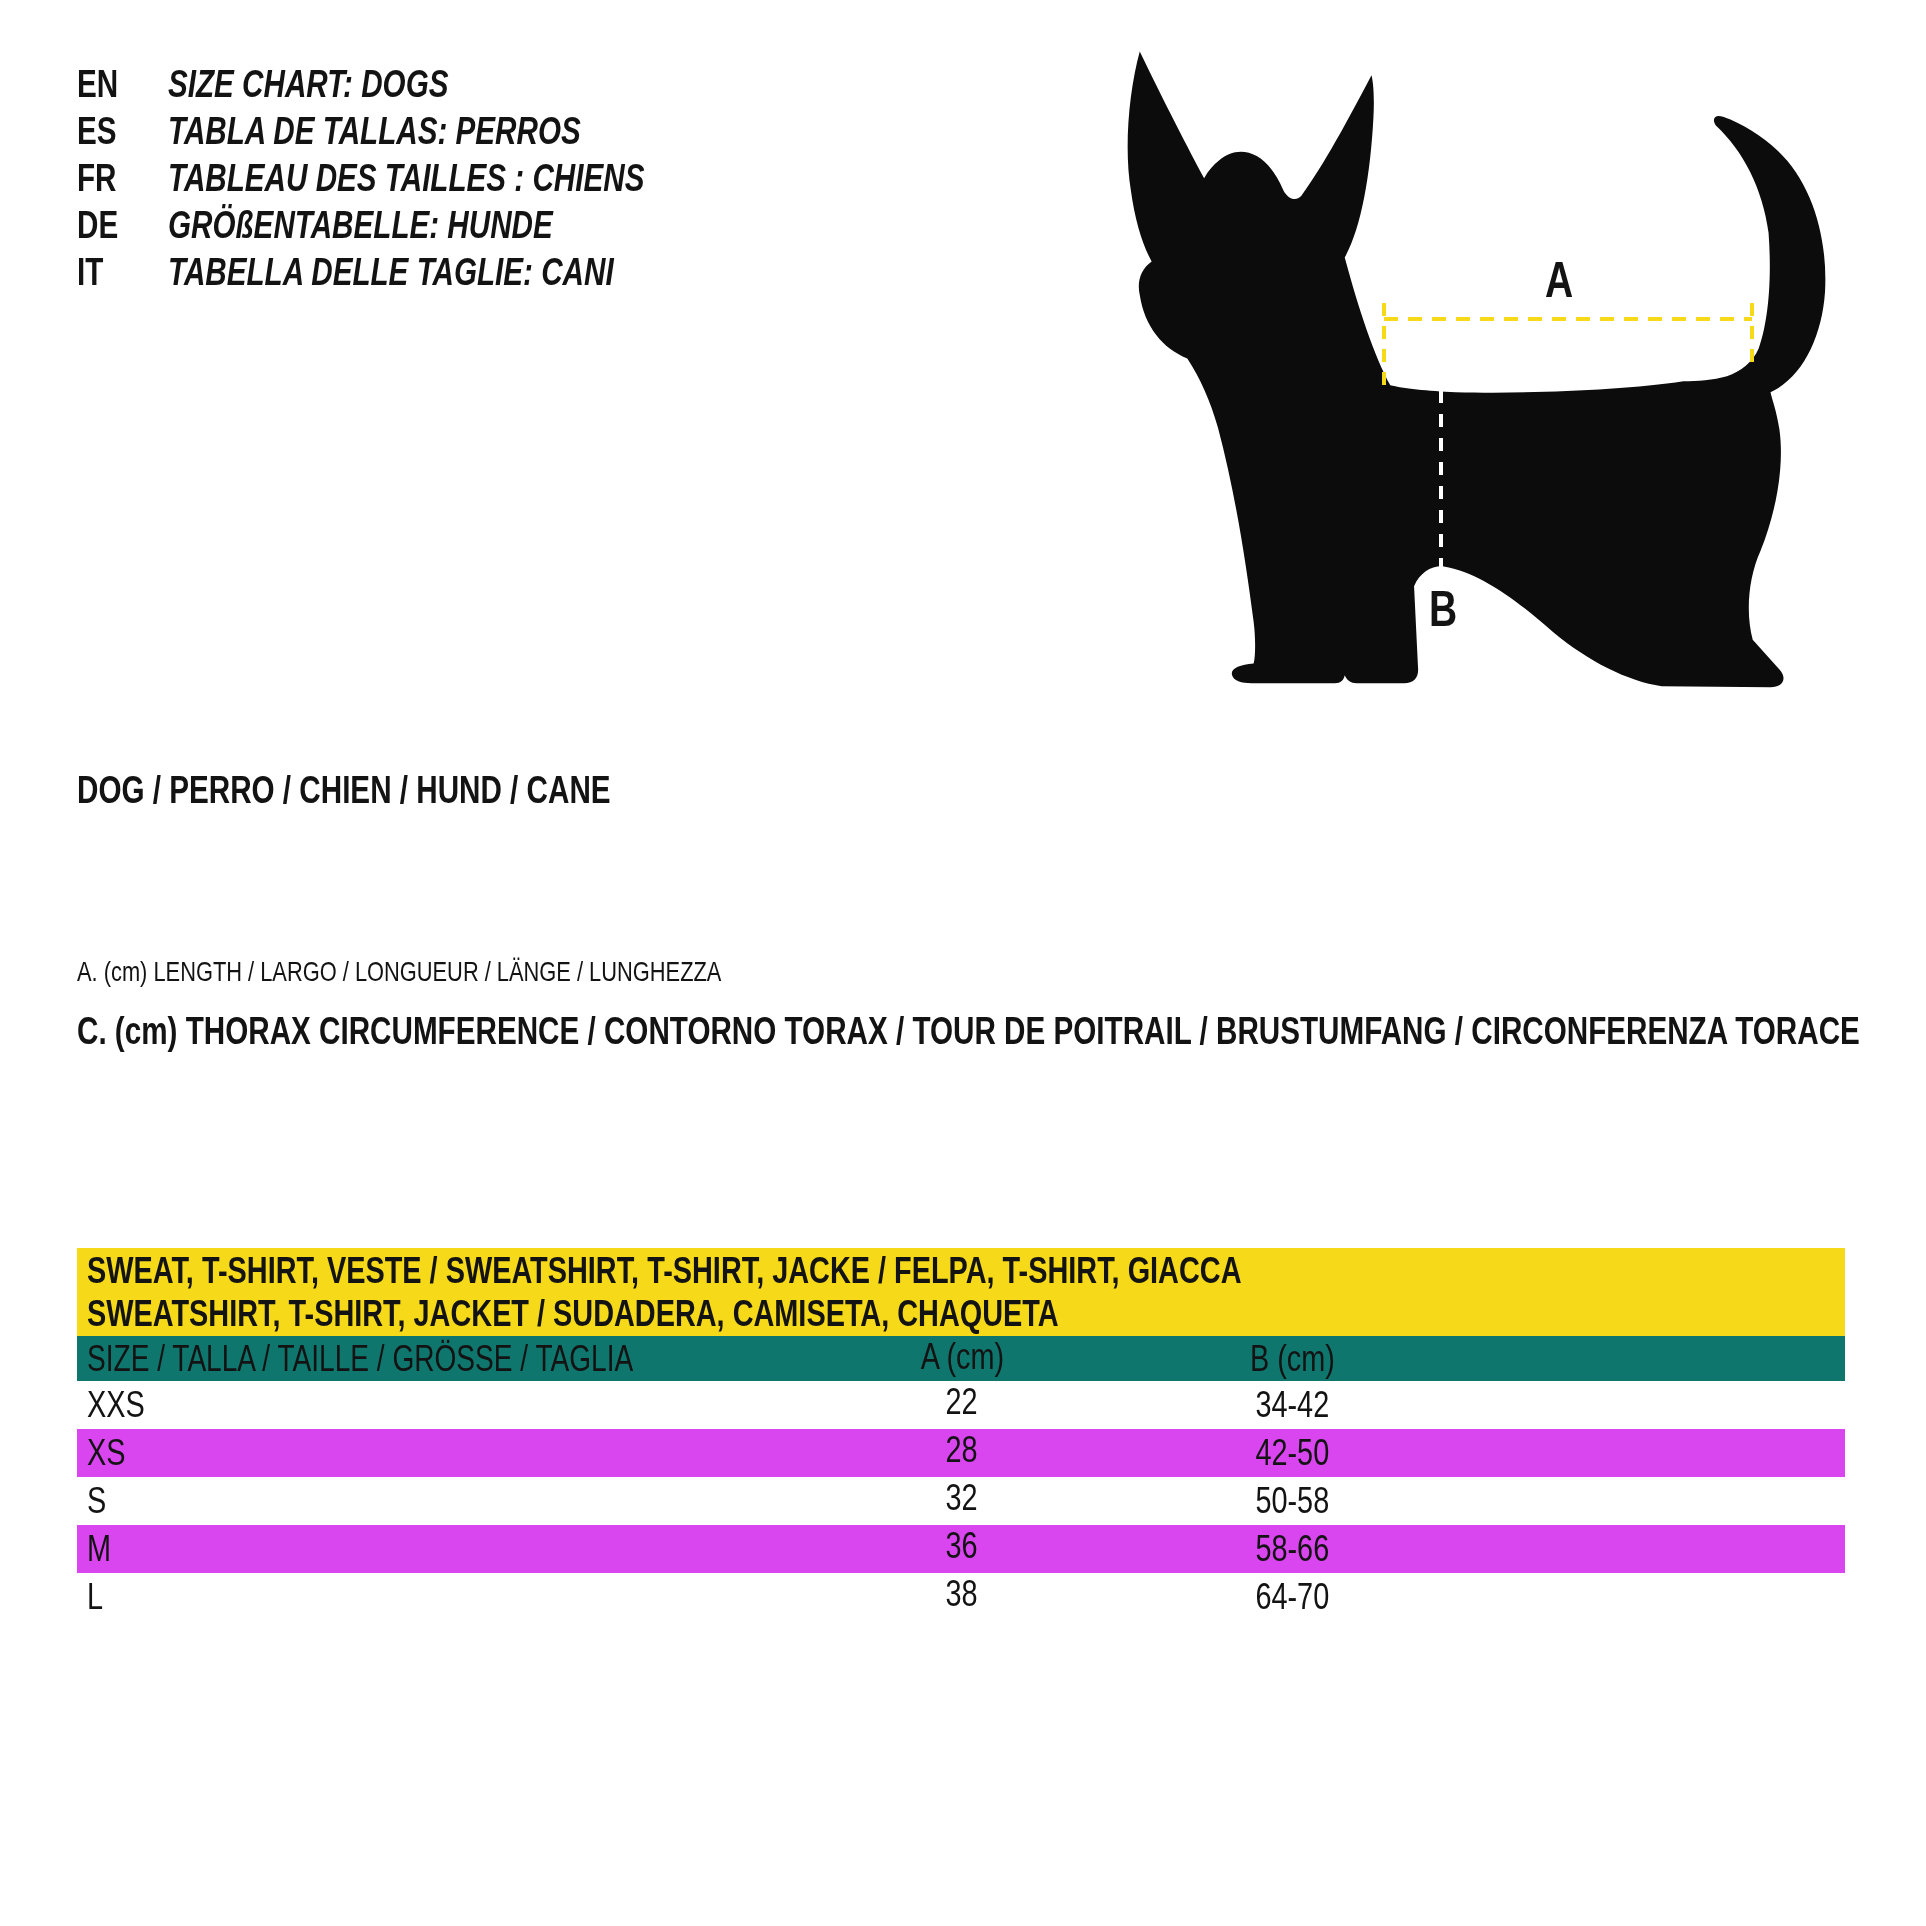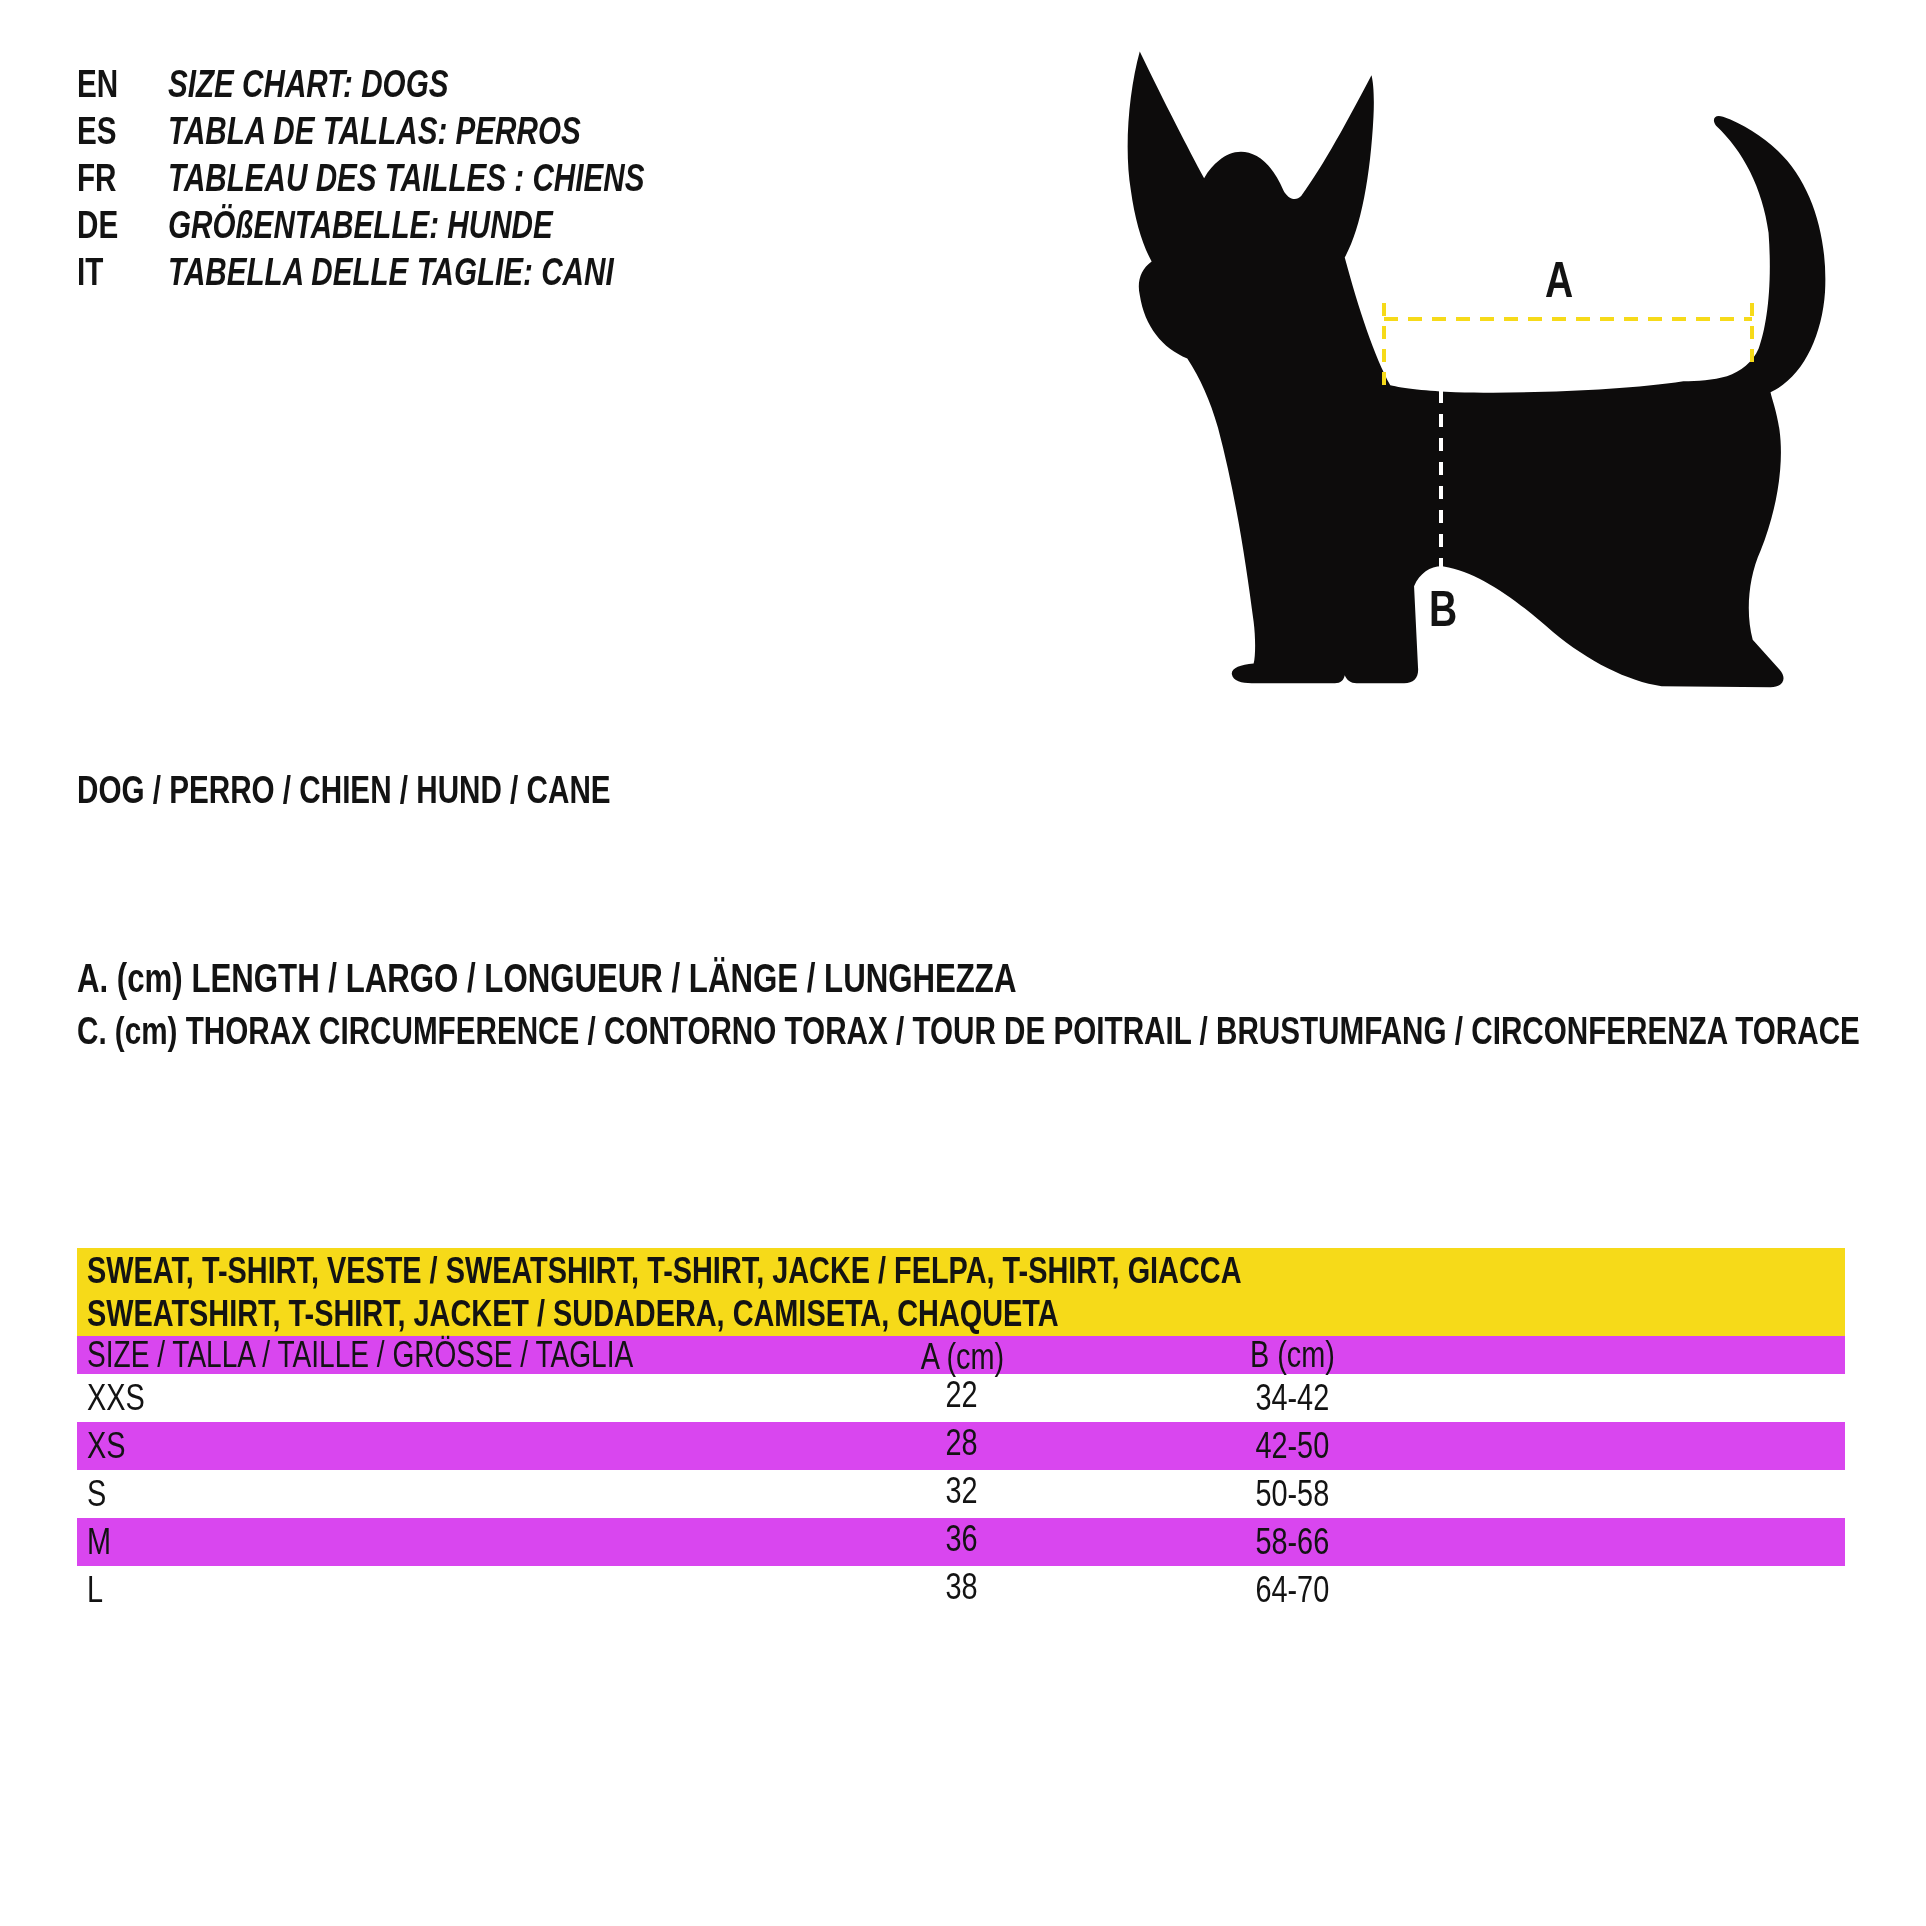--- a/index.html
+++ b/index.html
@@ -28,30 +28,30 @@
     background:repeating-linear-gradient(180deg,#F6DA19 0 13px,rgba(0,0,0,0) 13px 23px);}
   #line-a-tick-right{left:1750px;top:303px;width:4px;height:61px;
     background:repeating-linear-gradient(180deg,#F6DA19 0 13px,rgba(0,0,0,0) 13px 23px);}
   #line-b-v{left:1439px;top:390px;width:4px;height:178px;
     background:repeating-linear-gradient(180deg,#ffffff 0 13px,rgba(0,0,0,0) 13px 24px);}
   #marker-a{left:1525px;top:251px;width:69px;text-align:center;font-size:50px;font-weight:bold;}
   #marker-b{left:1409px;top:580px;width:69px;text-align:center;font-size:50px;font-weight:bold;}
 
   
   #animal-label{position:absolute;left:77px;top:769px;font-size:38px;font-weight:bold;}
-  #legend-a{position:absolute;left:77px;top:956px;font-size:40px;font-weight:bold;}
+  #legend-a{position:absolute;left:77px;top:956px;font-size:28px;font-weight:normal;}
   #legend-c{position:absolute;left:77px;top:1010px;font-size:38px;font-weight:bold;}
   #brand-line{position:absolute;left:77px;top:1129px;font-size:38px;font-weight:bold;}
 
   
   #size-table{position:absolute;left:77px;top:1248px;width:1768px;z-index:2;}
   #category-band{background:#F6DA19;height:88px;display:flex;flex-direction:column;justify-content:center;padding-left:10px;}
   .band-line{font-size:37px;font-weight:bold;line-height:43px;}
   .t-row{position:relative;height:48px;}
-  #header-row{background:#d946ef;height:38px;}
+  #header-row{background:#0f766e;height:45px;}
   .row-alt{background:#d946ef;}
   .cell-size{position:absolute;left:10px;top:0;height:100%;display:flex;align-items:center;font-size:37px;}
   #header-row .cell-size{font-size:36px;}
   .cell-a{position:absolute;left:801px;width:168px;top:0;height:100%;display:flex;align-items:flex-start;justify-content:center;font-size:37px;}
   .cell-b{position:absolute;left:1131px;width:168px;top:0;height:100%;display:flex;align-items:center;justify-content:center;font-size:37px;}
 </style>
 </head>
 <body>
 
 <div id="page">

